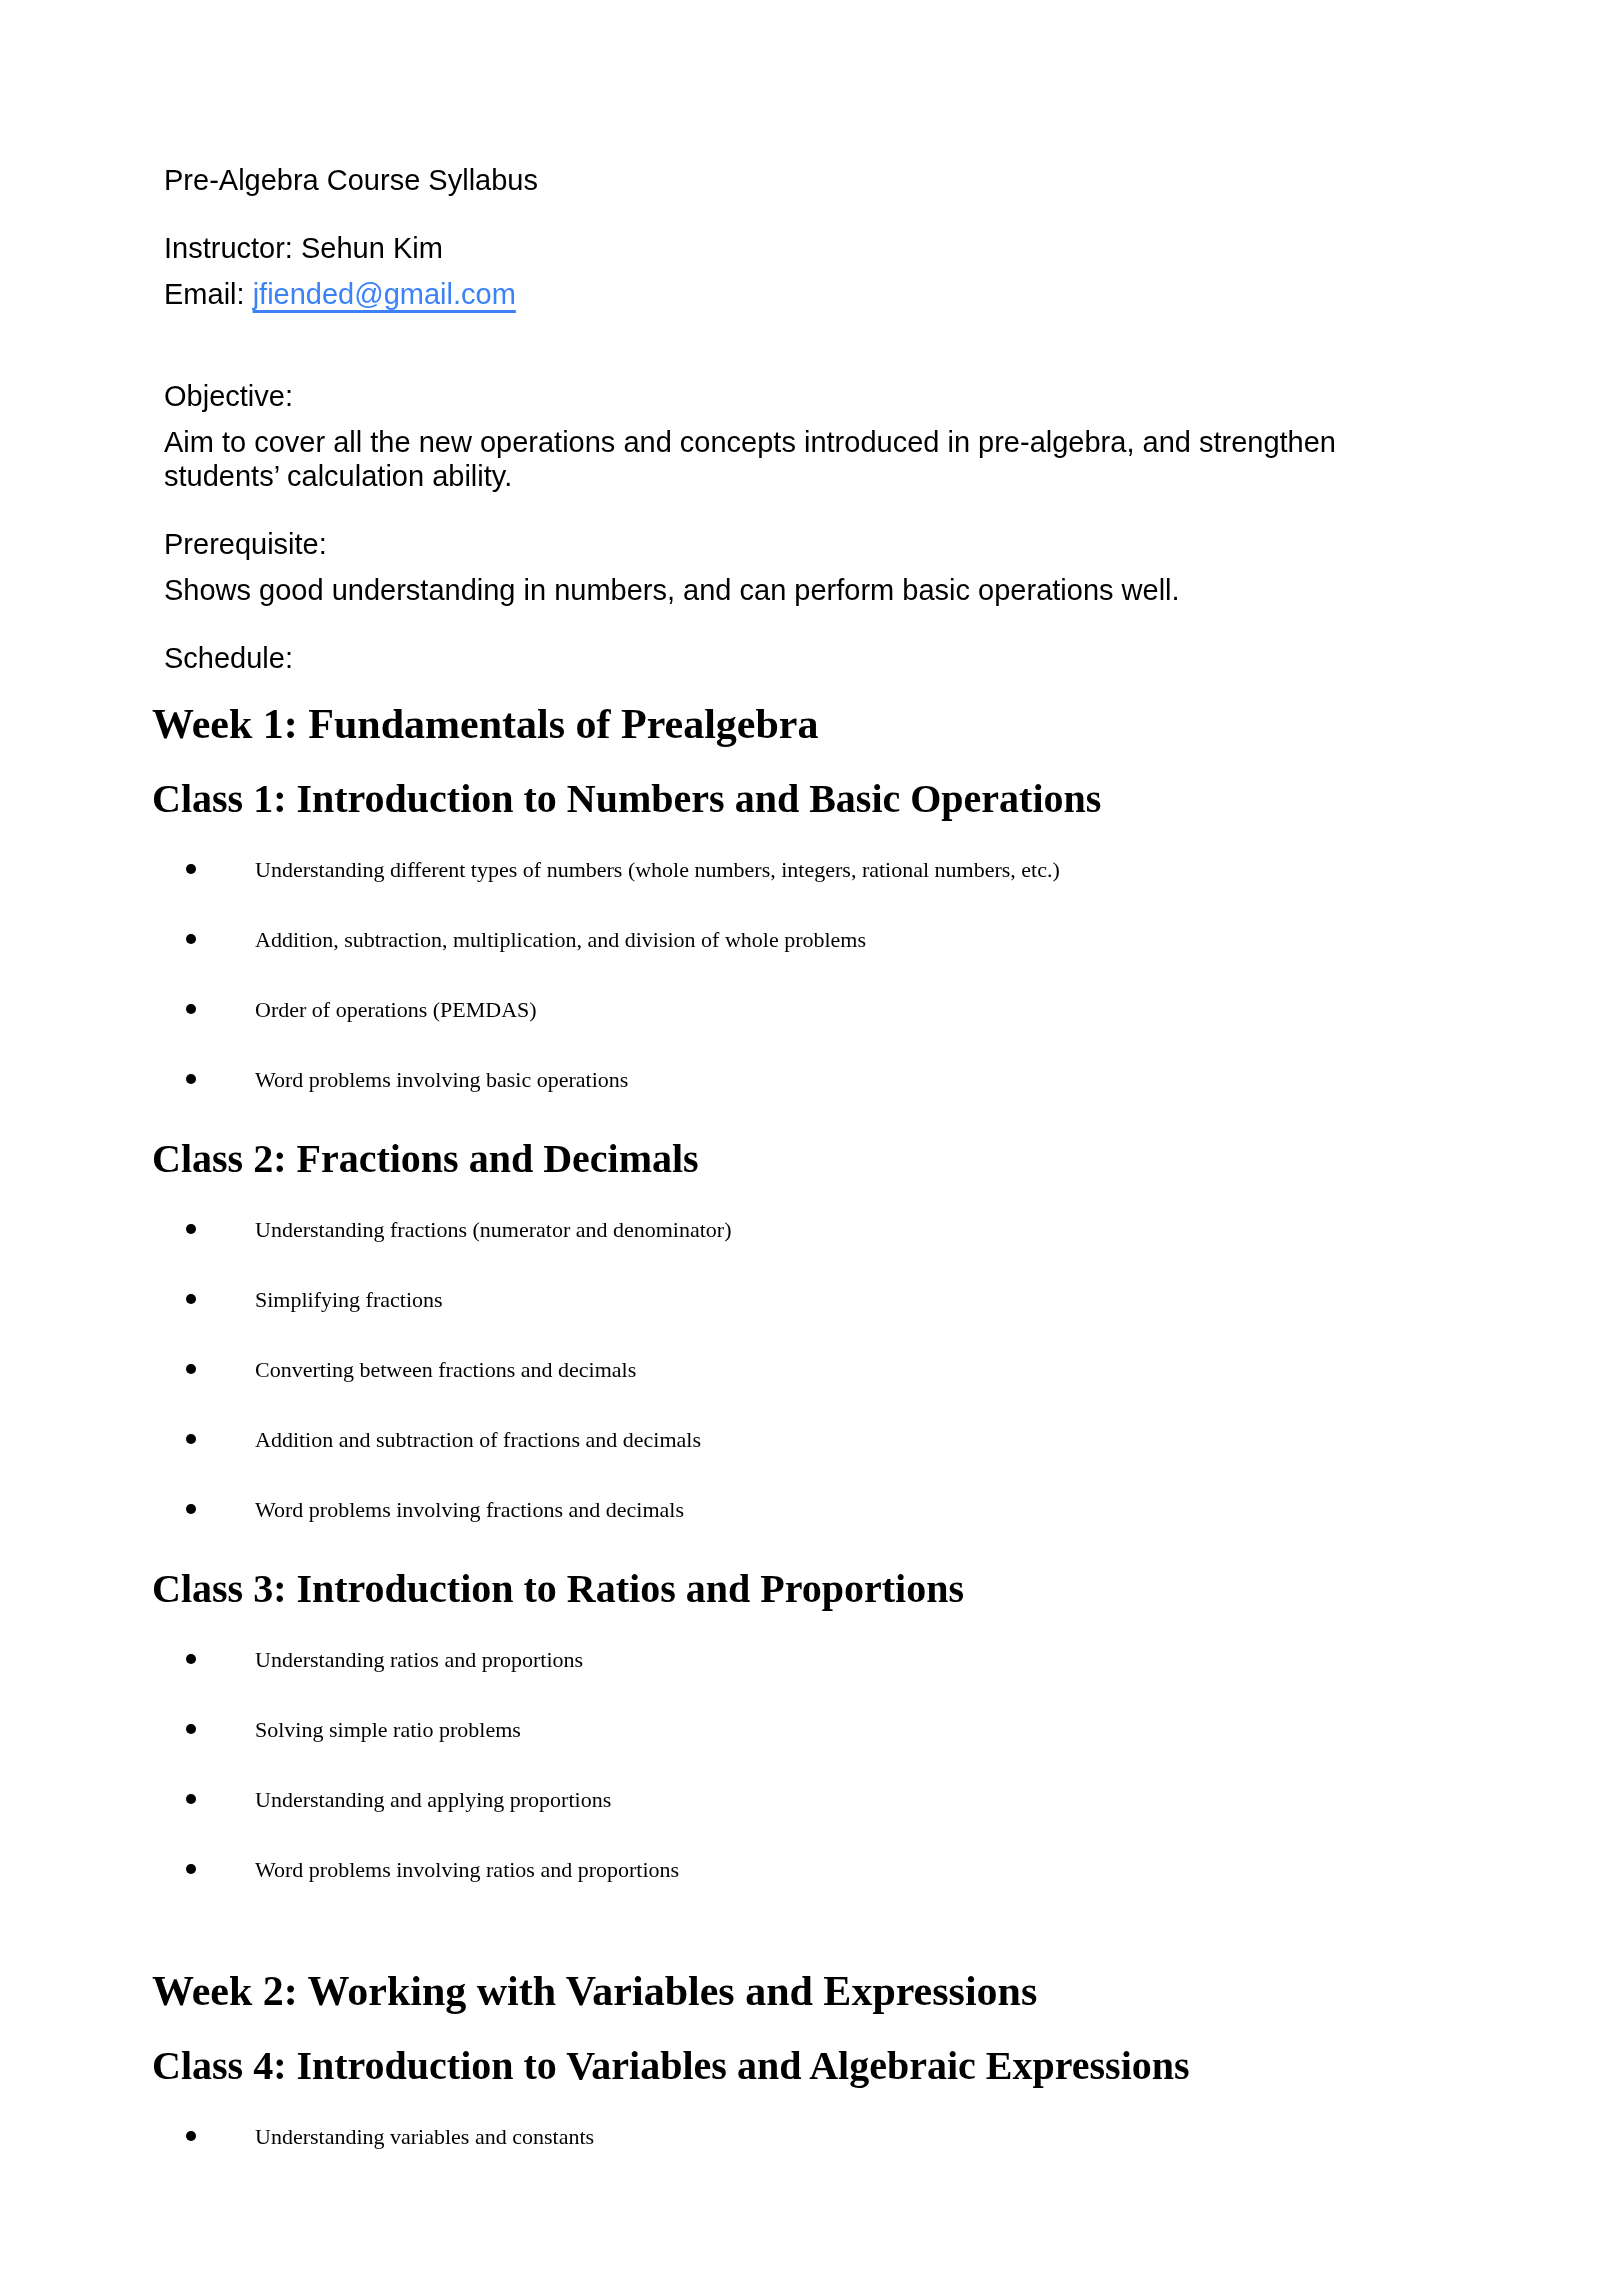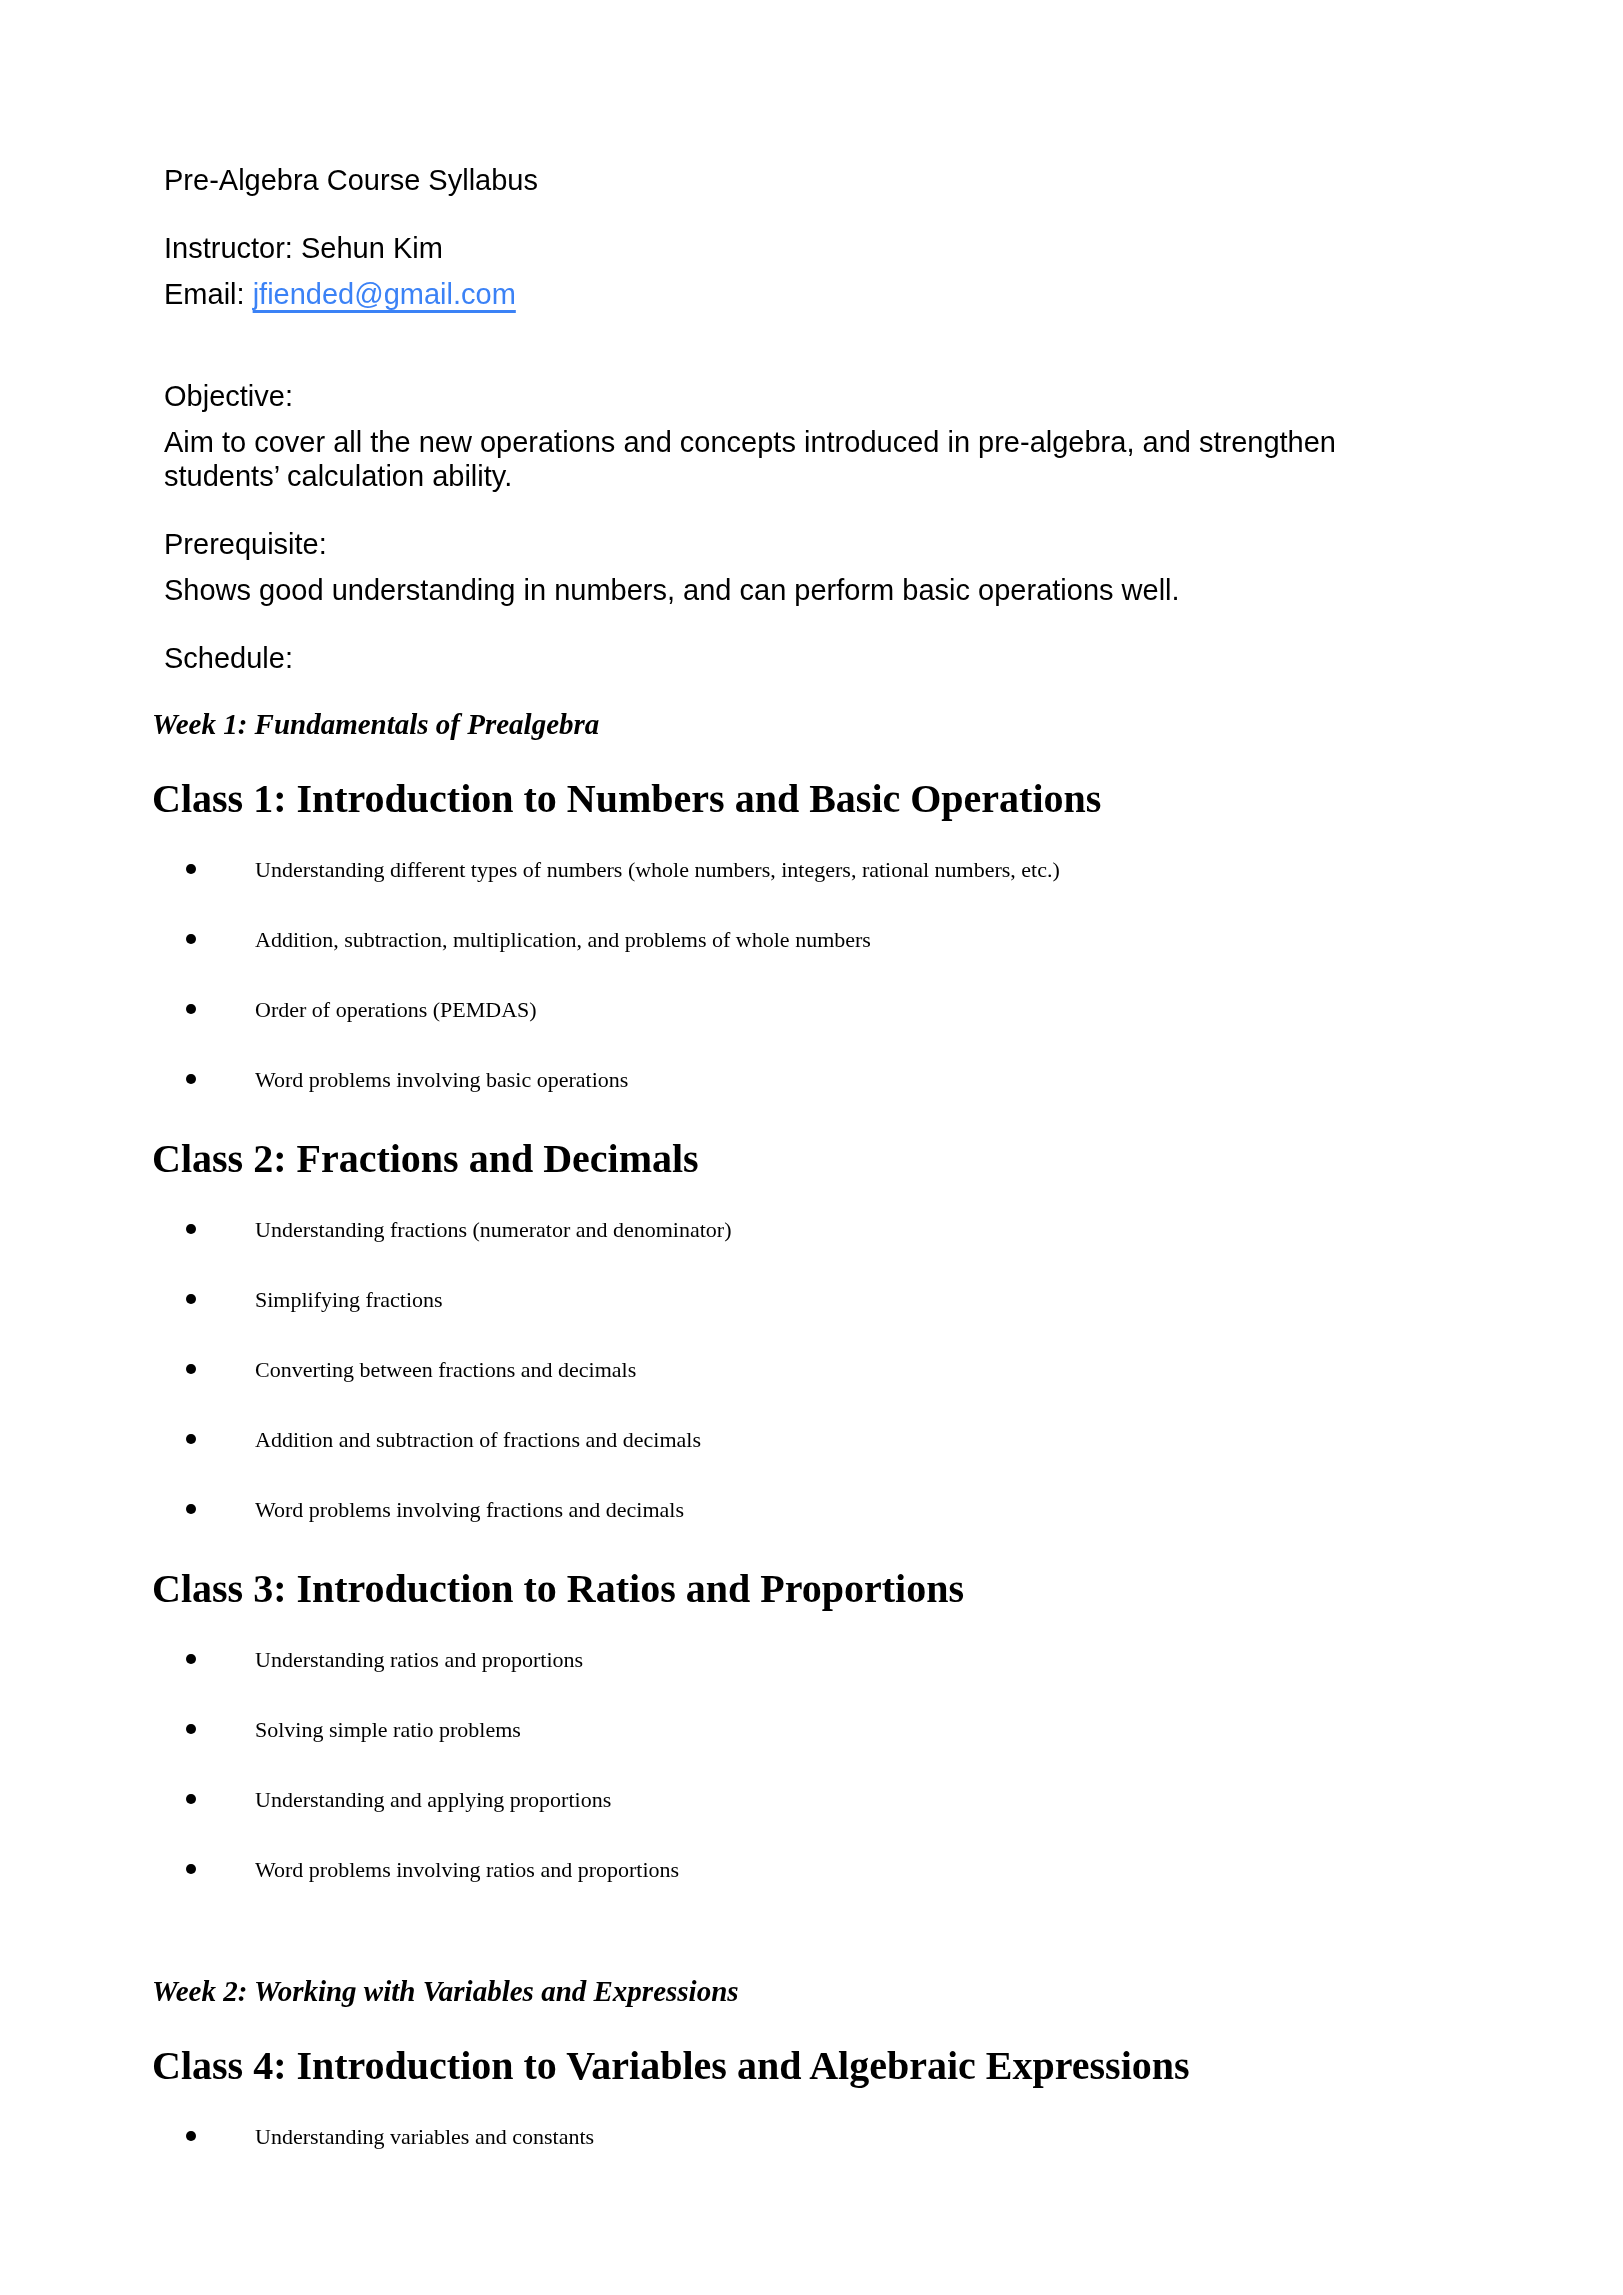--- a/index.html
+++ b/index.html
@@ -26,25 +26,24 @@
     color: #3b82f6;
     text-decoration: underline;
     text-decoration-thickness: 2.6px;
     text-underline-offset: 5.9px;
     cursor: pointer;
   }
   .para-block { margin-bottom: 34px; }
   .prewrap { white-space: pre-line; }
   h1.week-heading {
     font-family: "Liberation Serif", serif;
-    font-size: 29px;
+    font-size: 42px;
     line-height: 50px;
     font-weight: 700;
     margin: 23.6px 0 0 0;
-    font-style: italic;
   }
   h1.week-heading.big-gap { margin-top: 79px; }
   h2.class-heading {
     font-family: "Liberation Serif", serif;
     font-size: 40px;
     line-height: 42px;
     font-weight: 700;
     margin: 29px 0 0 0;
   }
   h2.class-heading.mid-gap { margin-top: 41px; }
@@ -94,21 +93,21 @@
     <p class="line">Shows good understanding in numbers, and can perform basic operations well.</p>
   </div>
 
   <p class="line">Schedule:</p>
 
   <h1 class="week-heading">Week 1: Fundamentals of Prealgebra</h1>
 
   <h2 class="class-heading">Class 1: Introduction to Numbers and Basic Operations</h2>
   <ul class="bullet-list">
     <li><span class="dot"></span><span class="li-text">Understanding different types of numbers (whole numbers, integers, rational numbers, etc.)</span></li>
-    <li><span class="dot"></span><span class="li-text">Addition, subtraction, multiplication, and problems of whole numbers</span></li>
+    <li><span class="dot"></span><span class="li-text">Addition, subtraction, multiplication, and division of whole problems</span></li>
     <li><span class="dot"></span><span class="li-text">Order of operations (PEMDAS)</span></li>
     <li><span class="dot"></span><span class="li-text">Word problems involving basic operations</span></li>
   </ul>
 
   <h2 class="class-heading mid-gap">Class 2: Fractions and Decimals</h2>
   <ul class="bullet-list">
     <li><span class="dot"></span><span class="li-text">Understanding fractions (numerator and denominator)</span></li>
     <li><span class="dot"></span><span class="li-text">Simplifying fractions</span></li>
     <li><span class="dot"></span><span class="li-text">Converting between fractions and decimals</span></li>
     <li><span class="dot"></span><span class="li-text">Addition and subtraction of fractions and decimals</span></li>

